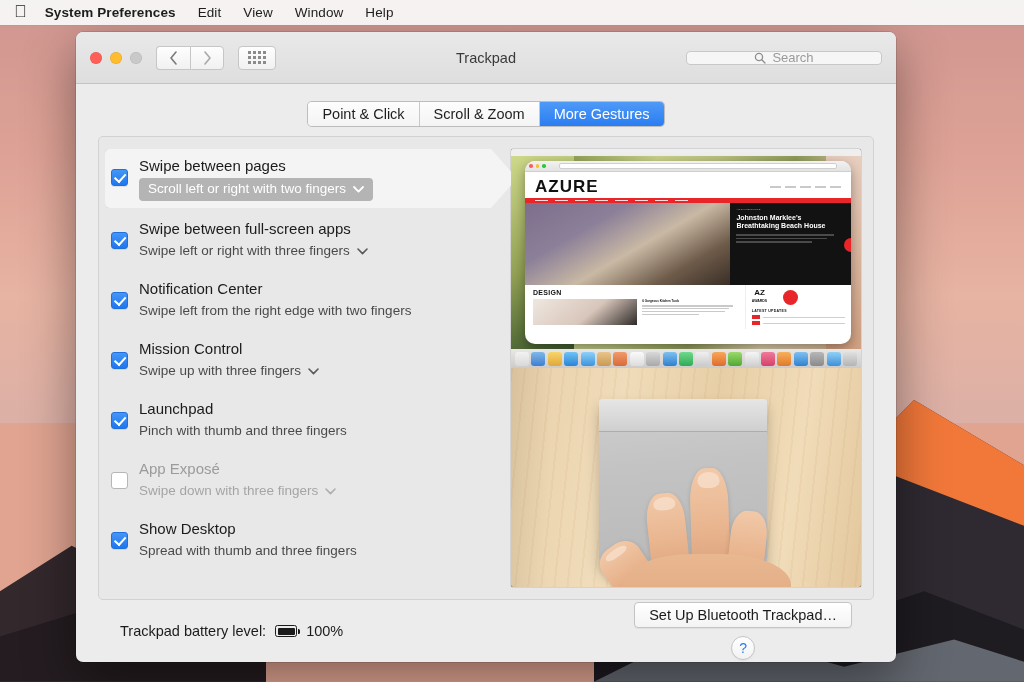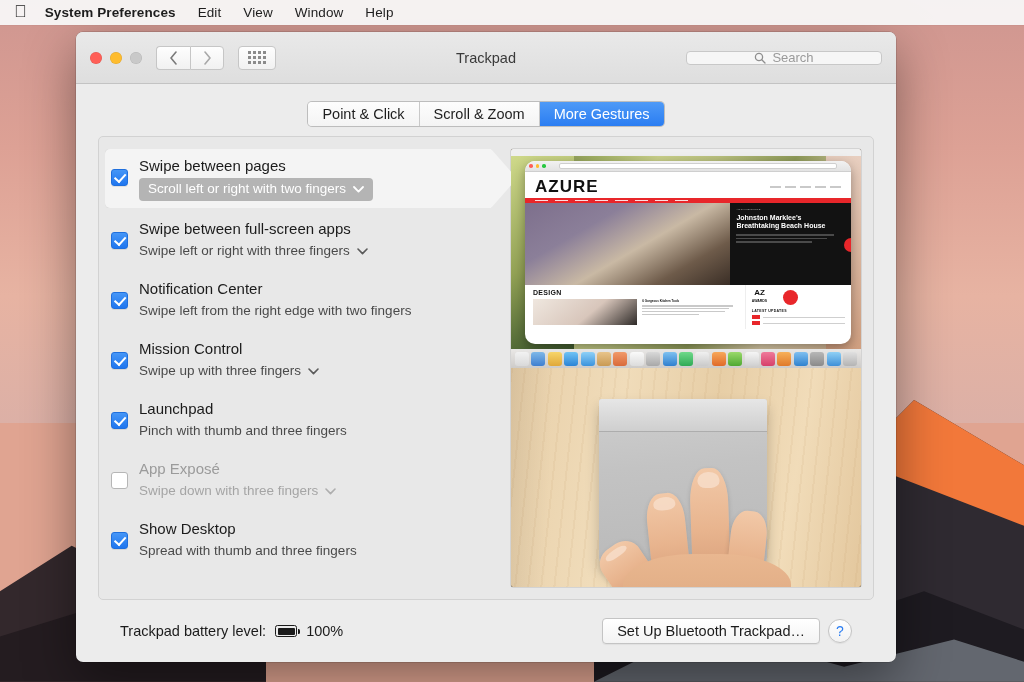--- a/index.html
+++ b/index.html
@@ -325,21 +325,21 @@
     display: flex; align-items: center;
     padding: 0 22px;
   }
   #battery { display: flex; align-items: center; gap: 9px; font-size: 14.5px; color: #1b1b1b; }
   .bat-icon { position: relative; width: 22px; height: 12px;
               border: 1.5px solid #1b1b1b; border-radius: 2.5px; display:flex; align-items:center; }
   .bat-icon::after { content:""; position:absolute; right:-4px; top:3px; width:2.5px; height:5px;
                      background:#1b1b1b; border-radius:0 1.5px 1.5px 0; }
   .bat-fill { height: 7px; background:#1b1b1b; border-radius:1px; margin:0 1.5px; }
 
-  #bottomright { margin-left: auto; display: flex; align-items: center; gap: 8px; }
+  #bottomright { margin-left: auto; display: flex; align-items: center; gap: 8px; flex-direction: column; }
   #btbtn {
     height: 26px; padding: 0 14px; border-radius: 4px;
     background: linear-gradient(180deg,#ffffff,#f3f3f3);
     border: 1px solid #c4c4c4;
     font-size: 14.5px; color: #1b1b1b;
     display: flex; align-items: center;
     box-shadow: 0 1px 1px rgba(0,0,0,0.05);
   }
   #helpbtn {
     width: 24px; height: 24px; border-radius: 50%;

